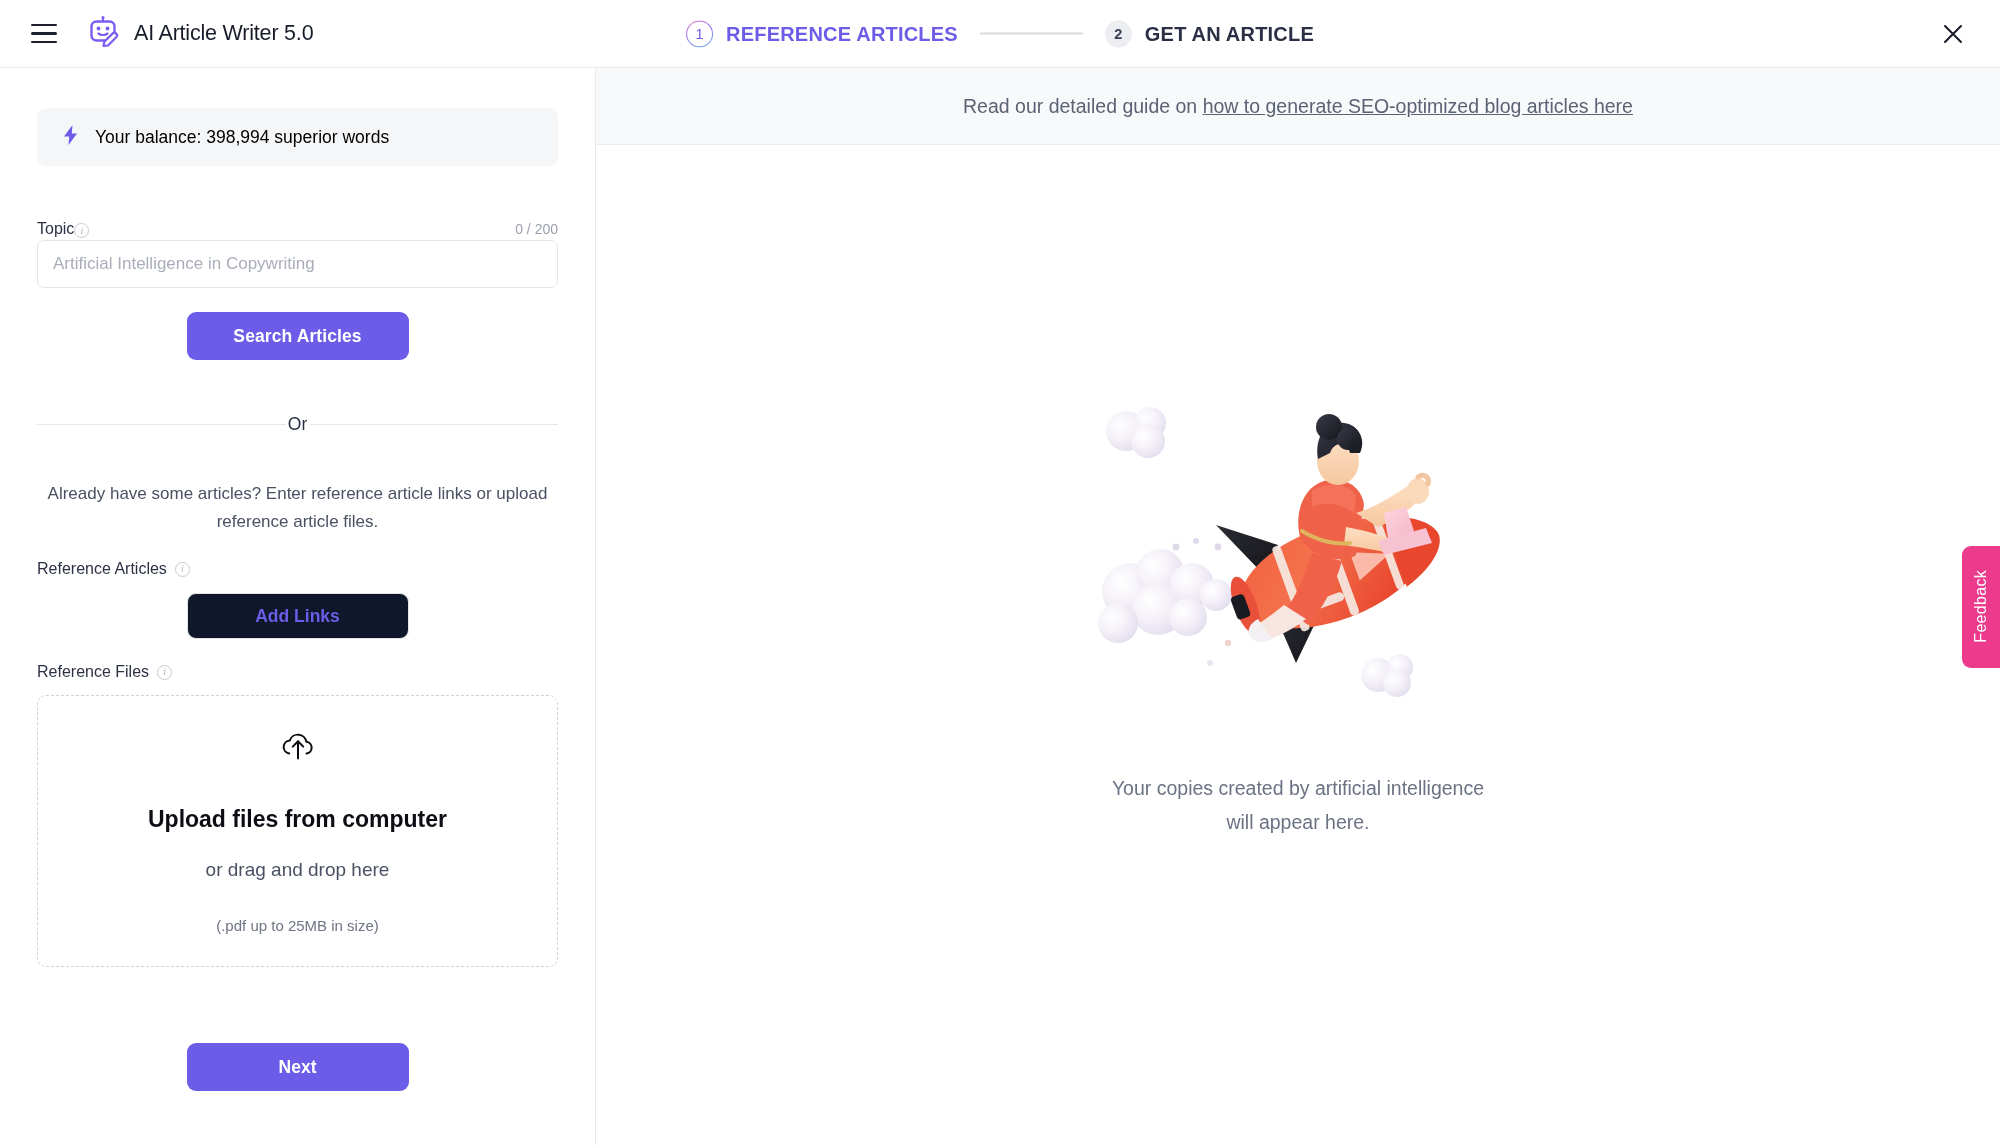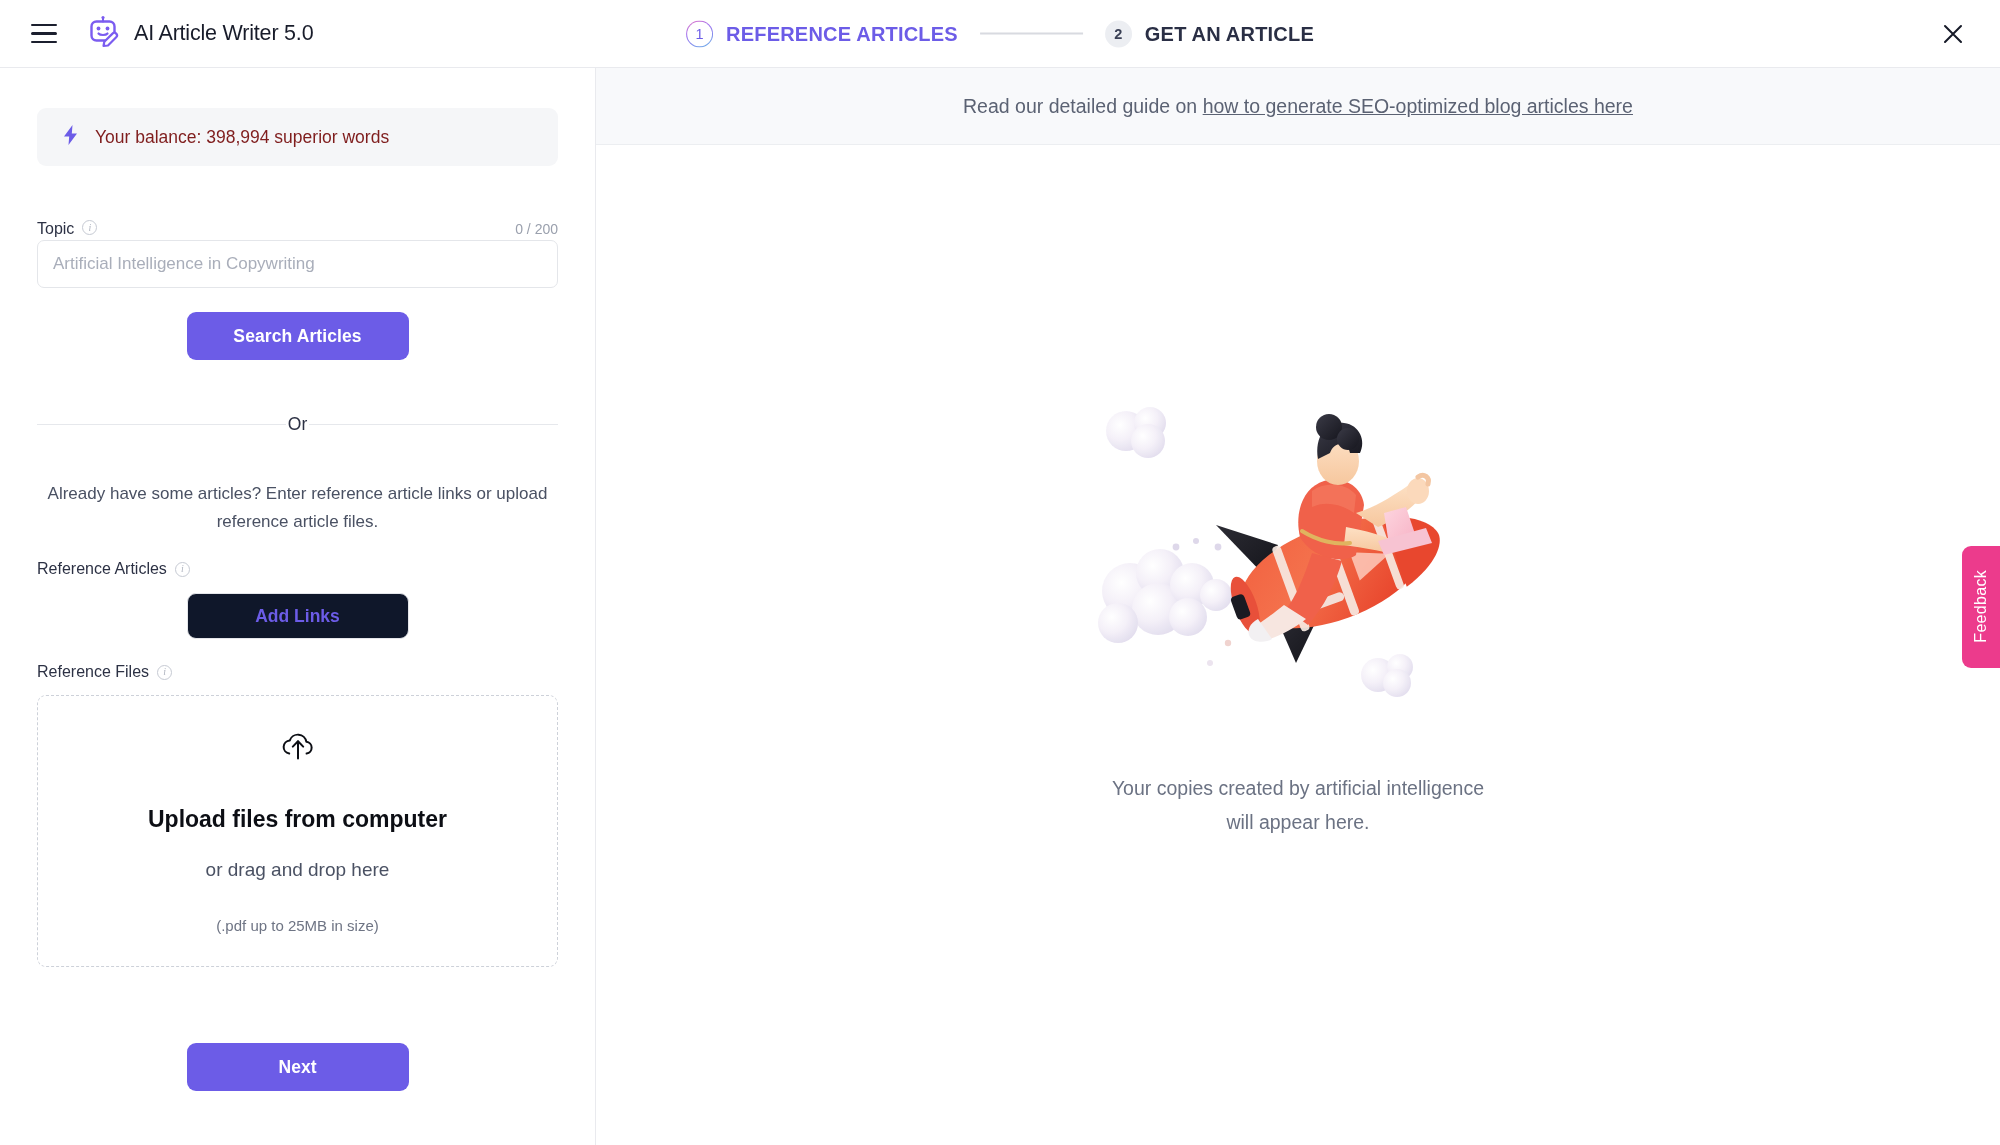--- a/index.html
+++ b/index.html
@@ -83,27 +83,27 @@
     position: relative;
   }
   .balance {
     margin-top: 40px;
     height: 58px;
     background: #f5f6f8;
     border-radius: 9px;
     display: flex; align-items: center;
     padding-left: 25px; gap: 16px;
   }
-  .balance-text { font-size: 17.5px; color: #7f1d1d; }
+  .balance-text { font-size: 17.5px; color: #000000; }
 
   .field-head {
     margin-top: 54px;
     display: flex; align-items: center; justify-content: space-between;
   }
-  .field-label-wrap { display: flex; align-items: flex-start; gap: 8px; }
+  .field-label-wrap { display: flex; align-items: flex-end; }
   .field-label { font-size: 16px; color: #2c3144; }
   .char-count { font-size: 14px; color: #9aa0ad; }
 
   .info-icon {
     width: 15px; height: 15px; border-radius: 50%;
     border: 1.2px solid #c6cad3;
     display: inline-flex; align-items: center; justify-content: center;
     font-size: 10px; color: #b0b5c0; font-style: italic;
     font-family: "Liberation Serif", serif;
     line-height: 1;

